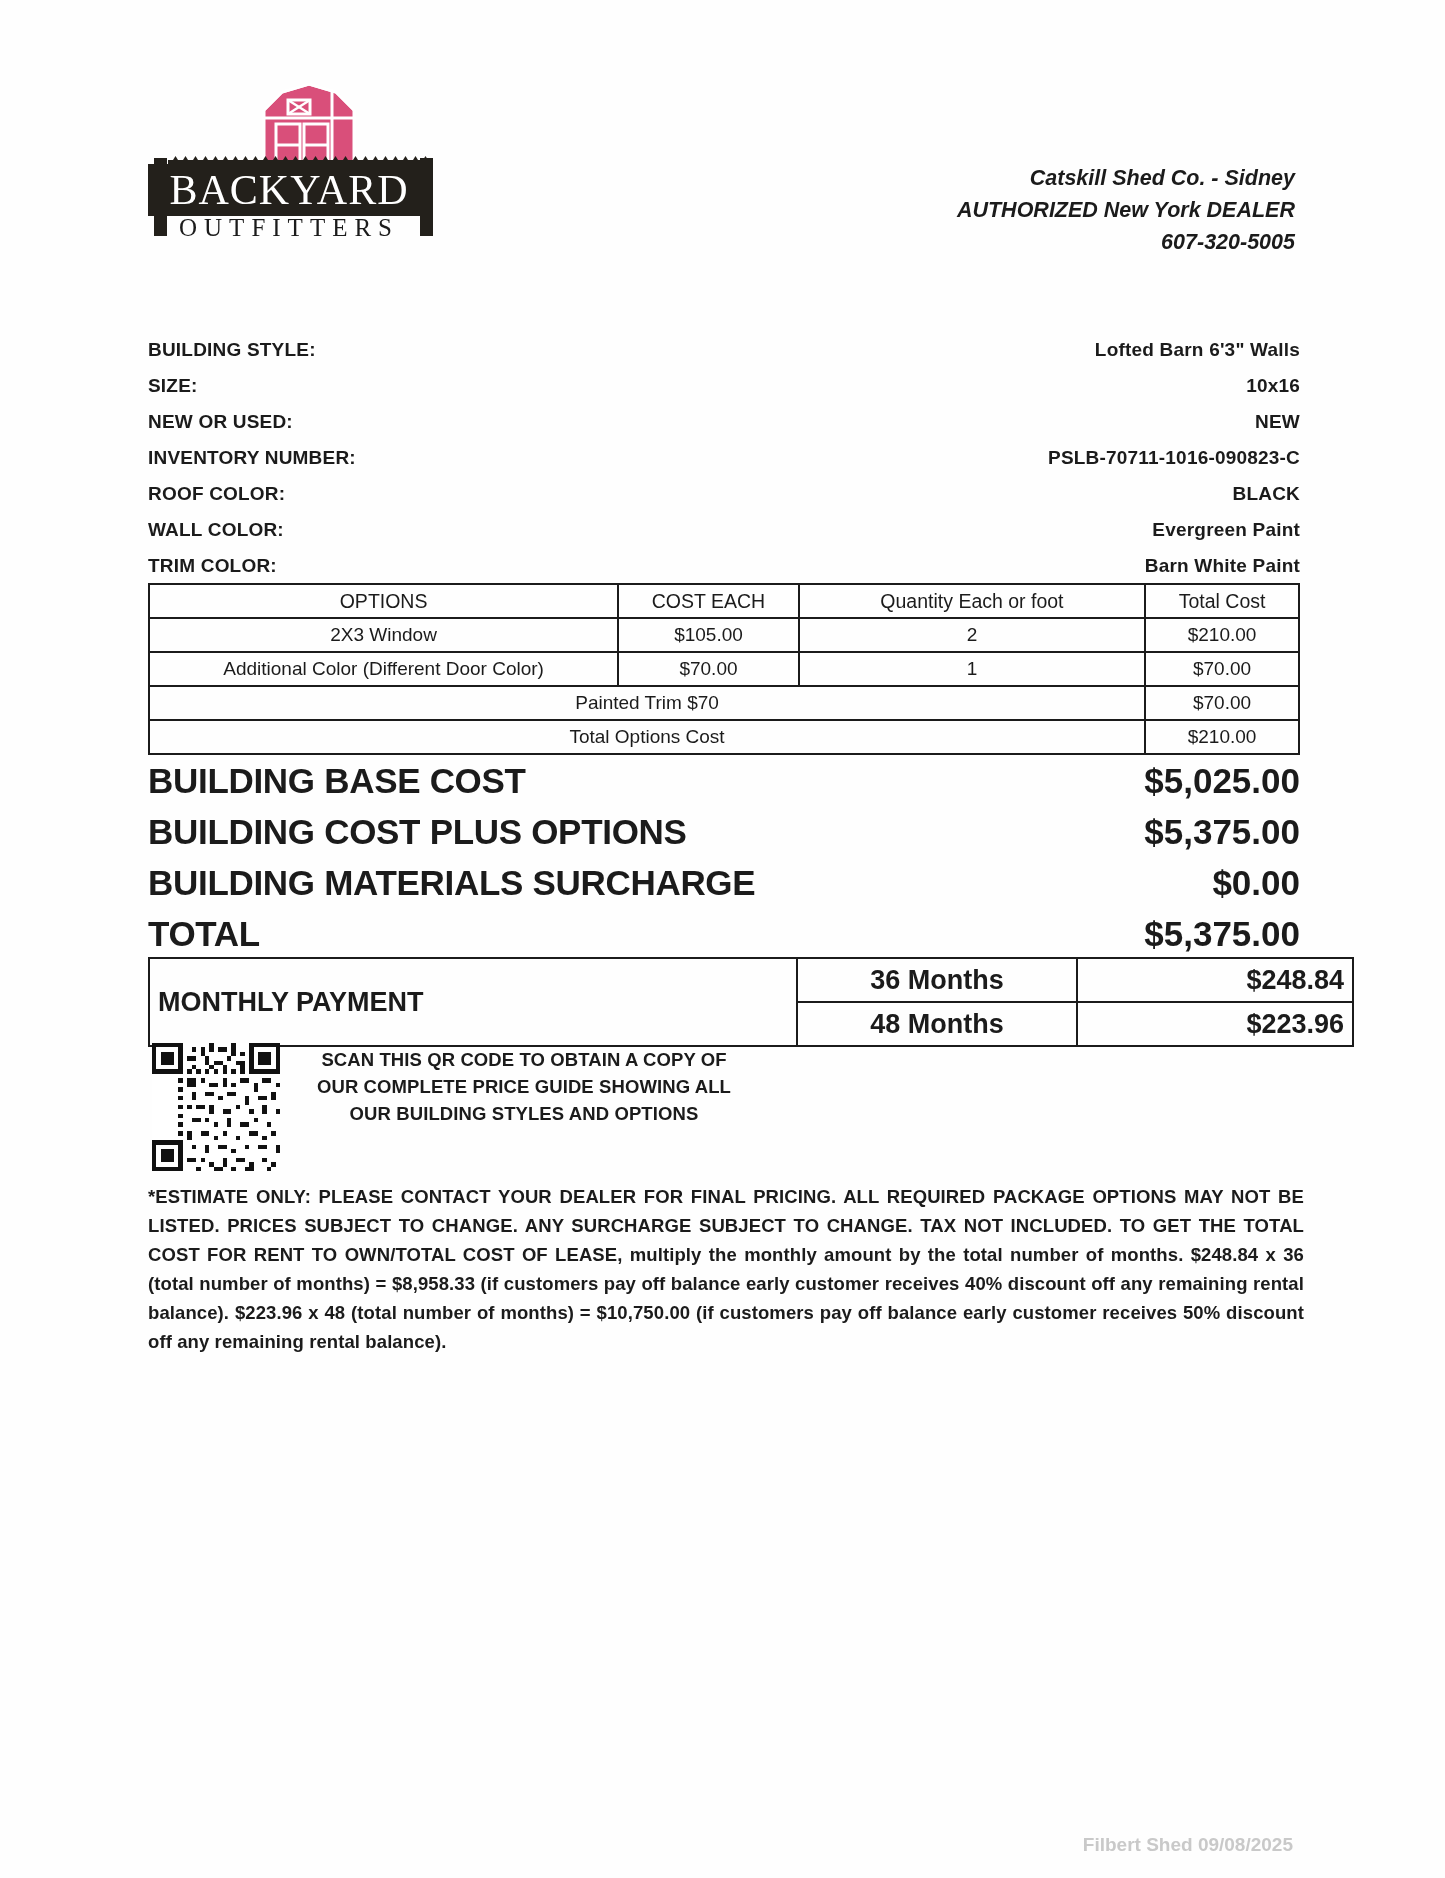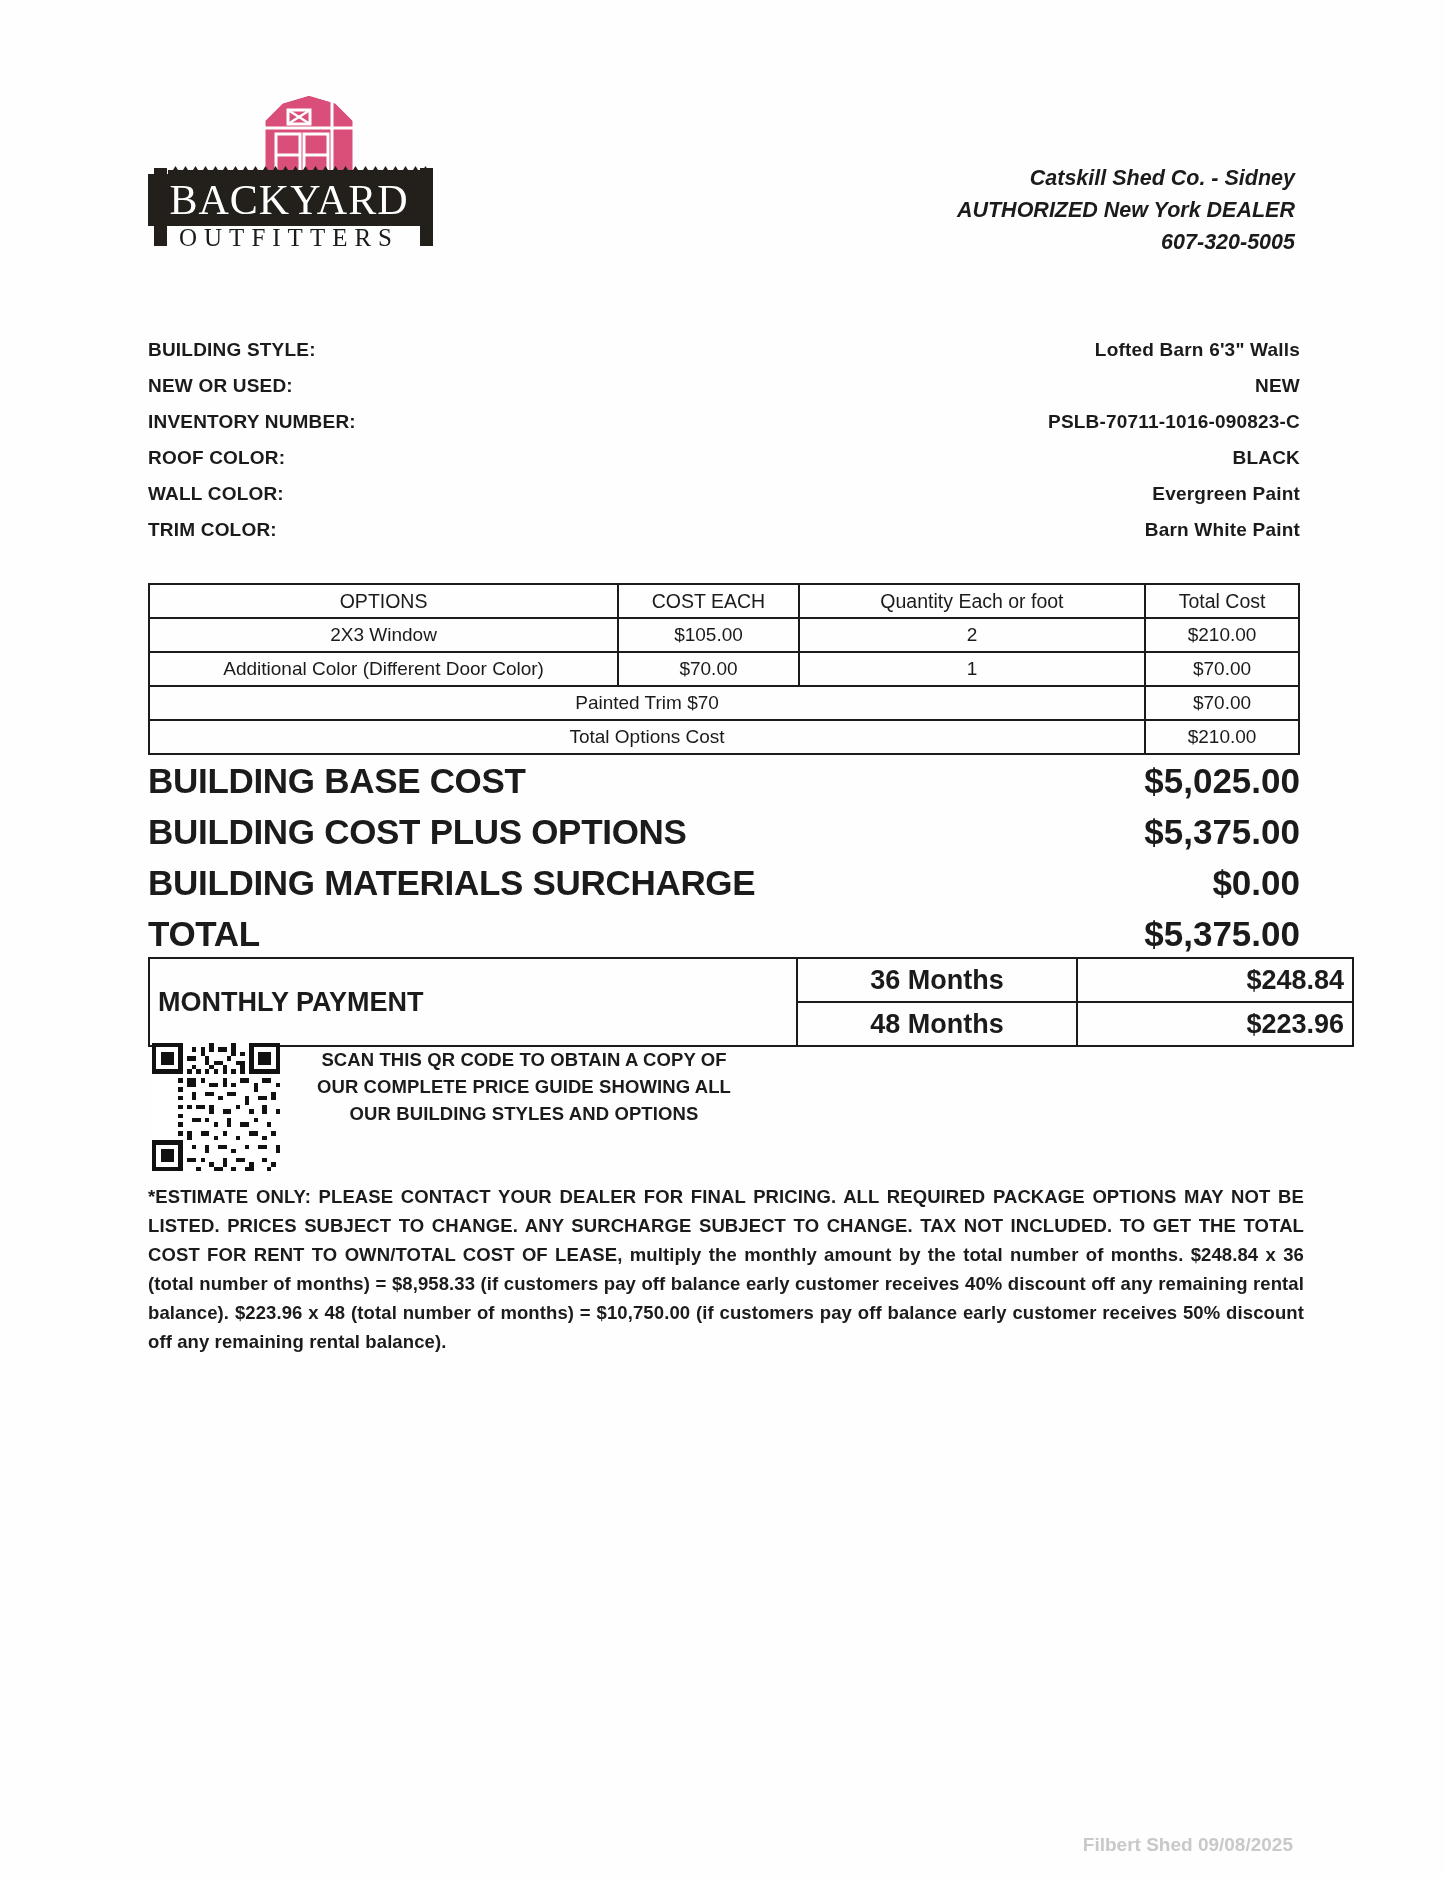--- a/index.html
+++ b/index.html
@@ -24,21 +24,21 @@
   
   .header {
     position: absolute;
     left: 0; top: 0;
     width: 1445px;
     height: 300px;
   }
   .logo-block {
     position: absolute;
     left: 148px;
-    top: 90px;
+    top: 80px;
     width: 290px;
     height: 168px;
   }
   .logo-barn {
     position: absolute;
     left: 86px;
     top: 0px;
     width: 150px;
     height: 98px;
   }
@@ -291,20 +291,24 @@
       <div>Catskill Shed Co. - Sidney</div>
       <div>AUTHORIZED New York DEALER</div>
       <div>607-320-5005</div>
     </div>
   </div>
 
   <div class="specs">
     <div class="spec-row">
       <span class="spec-label">BUILDING STYLE:</span>
       <span class="spec-value">Lofted Barn 6'3" Walls</span>
+    </div>
+    <div class="spec-row">
+      <span class="spec-label">SIZE:</span>
+      <span class="spec-value">10x16</span>
     </div>
     <div class="spec-row">
       <span class="spec-label">NEW OR USED:</span>
       <span class="spec-value">NEW</span>
     </div>
     <div class="spec-row">
       <span class="spec-label">INVENTORY NUMBER:</span>
       <span class="spec-value">PSLB-70711-1016-090823-C</span>
     </div>
     <div class="spec-row">

